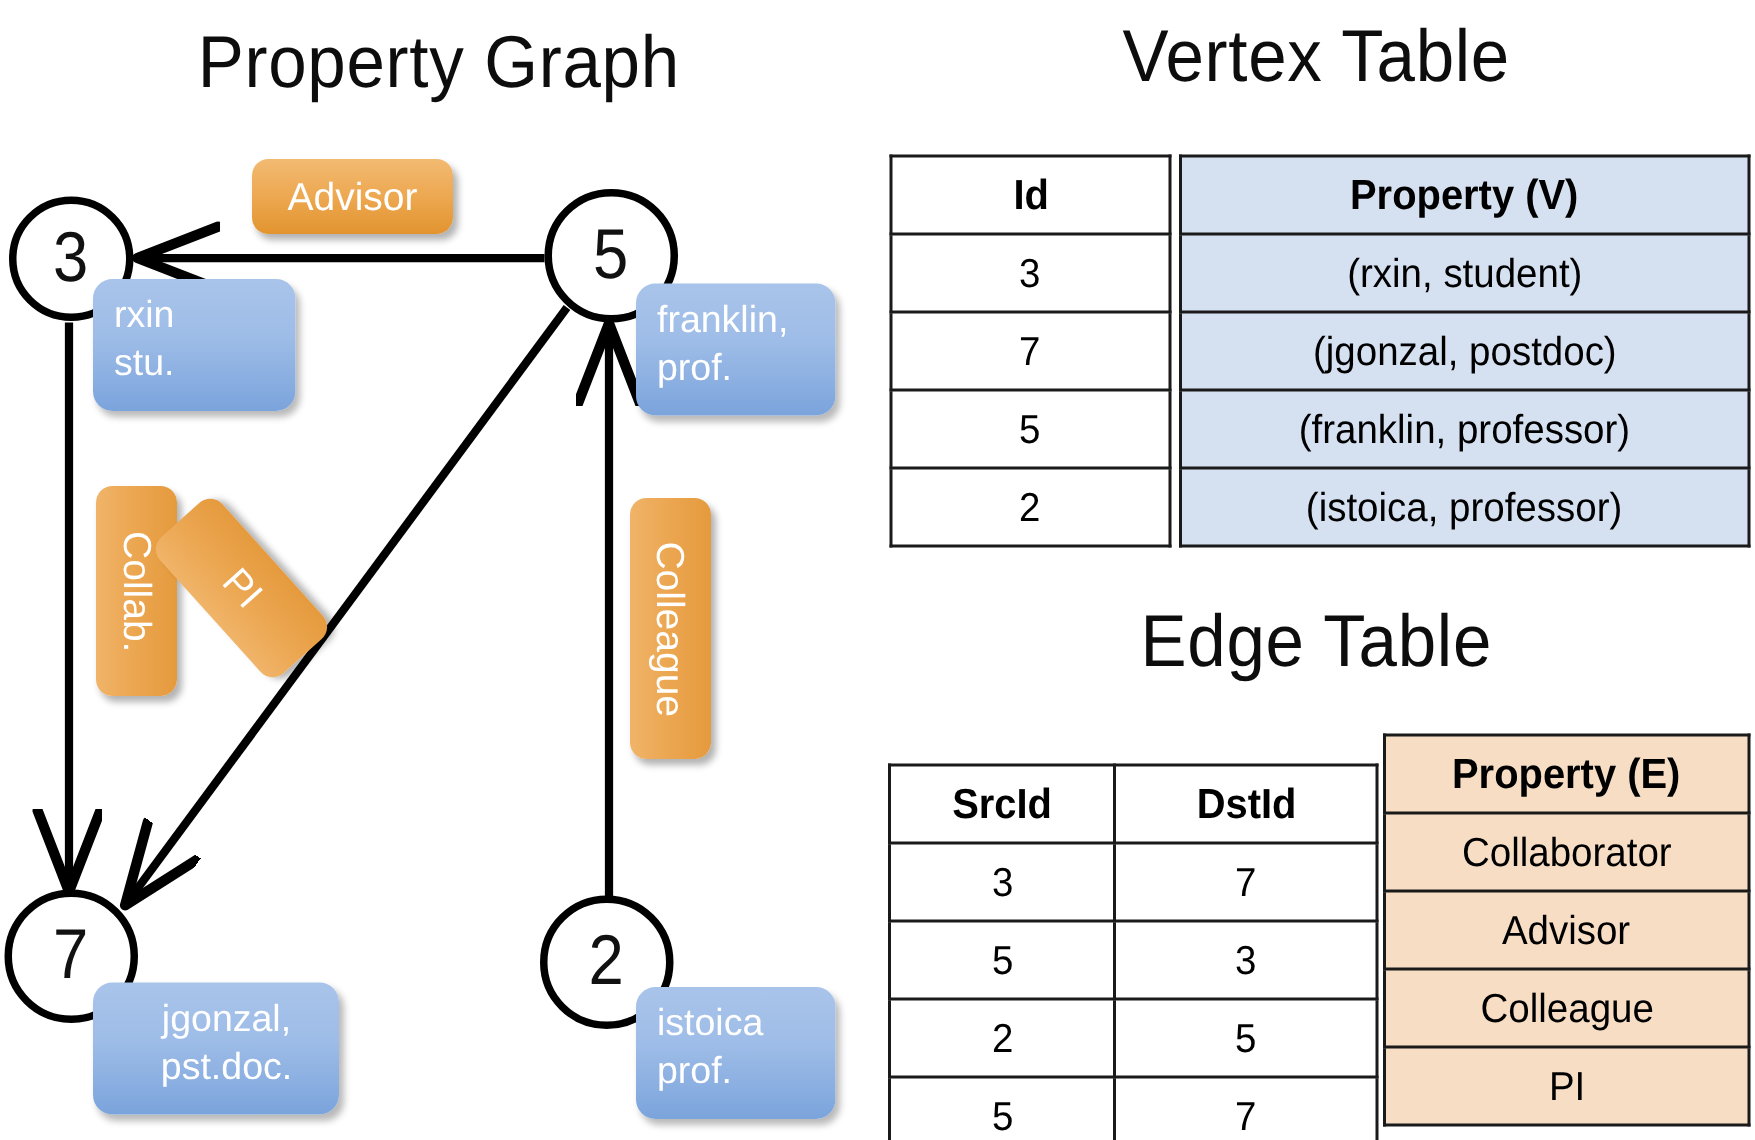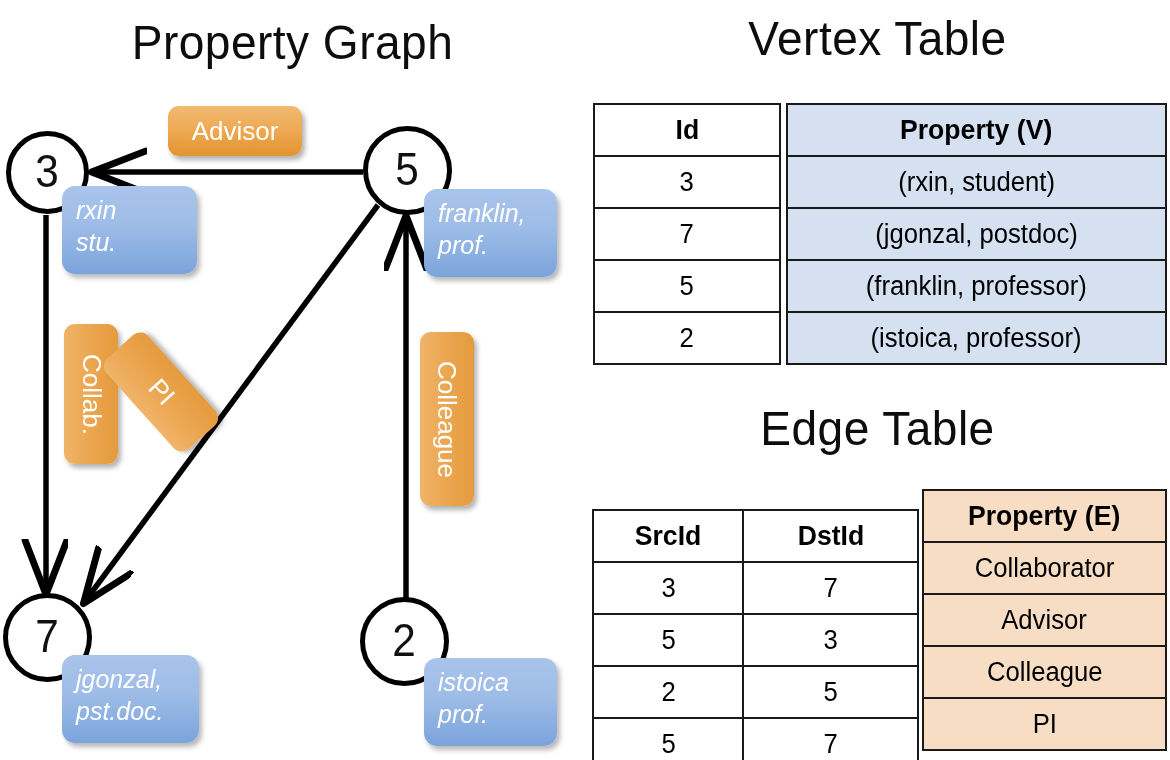--- a/index.html
+++ b/index.html
@@ -52,21 +52,21 @@
     box-shadow:3px 4px 5px rgba(0,0,0,0.28);
     color:#ffffff;
     font-family:"Liberation Sans", sans-serif;
     font-size:25px;
     font-weight:300;
     line-height:1.28;
     padding:8px 0 0 14px;
     box-sizing:border-box;
     z-index:6;
   }
-  .bubble div{white-space:nowrap;font-style:italic;}
+  .bubble div{white-space:nowrap;}
 
   
   .elabel{
     position:absolute;
     border-radius:11px;
     background:linear-gradient(to right,#f0b469 0%,#eca752 45%,#e59a3d 100%);
     box-shadow:3px 4px 5px rgba(0,0,0,0.30);
     color:#ffffff;
     font-family:"Liberation Sans", sans-serif;
     font-size:26px;
@@ -149,21 +149,21 @@
     <div class="bubble" style="left:62px;top:186px;width:135px;height:88px;">
       <div>rxin</div>
       <div>stu.</div>
     </div>
 
     <div class="bubble" style="left:424px;top:189px;width:133px;height:88px;">
       <div>franklin,</div>
       <div>prof.</div>
     </div>
 
-    <div class="bubble" style="left:62px;top:655px;width:137px;height:88px;">
+    <div class="bubble" style="left:62px;top:655px;width:164px;height:88px;text-align:center;">
       <div>jgonzal,</div>
       <div>pst.doc.</div>
     </div>
 
     <div class="bubble" style="left:424px;top:658px;width:133px;height:88px;">
       <div>istoica</div>
       <div>prof.</div>
     </div>
 
     <div class="elabel flat" style="left:168px;top:106px;width:134px;height:50px;">

